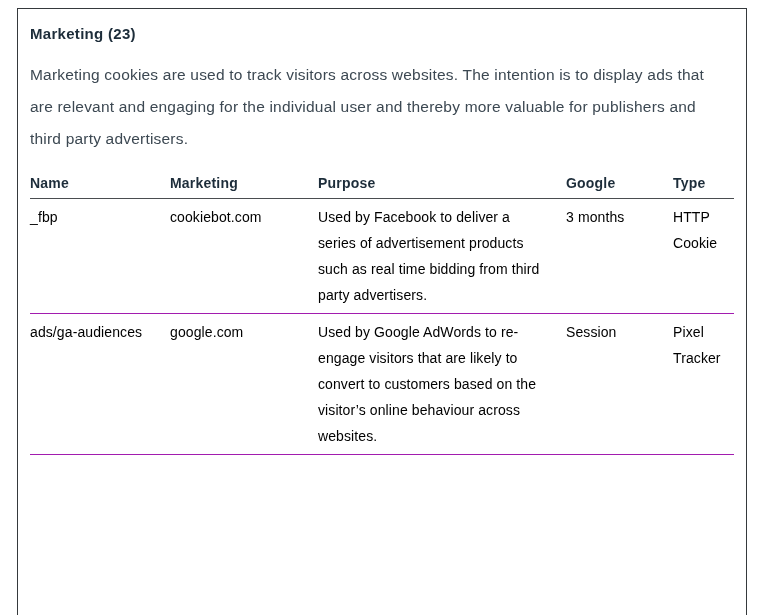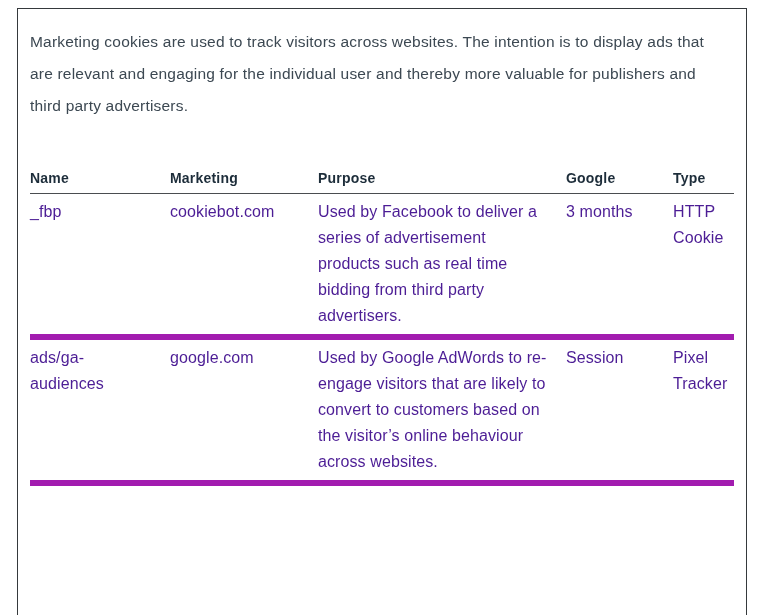--- a/index.html
+++ b/index.html
@@ -32,54 +32,55 @@
   .section-description {
     margin: 17px 0 0 0;
     max-width: 700px;
     font-size: 15.5px;
     line-height: 32px;
     letter-spacing: 0.2px;
     color: #3c4852;
   }
   table.cookie-table {
     width: 100%;
-    margin-top: 44px;
+    margin-top: 16px;
     border-collapse: collapse;
     table-layout: fixed;
   }
   .cookie-table th {
     text-align: left;
     vertical-align: top;
     font-size: 14px;
     font-weight: bold;
     letter-spacing: 0.2px;
     color: #1d2d3a;
     padding: 4px 18px 7px 0;
     border-bottom: 1px solid #4a4d50;
   }
   .cookie-table td {
     text-align: left;
     vertical-align: top;
-    font-size: 16px;
+    font-size: 14px;
     line-height: 26px;
     letter-spacing: 0.1px;
-    color: #4c1d95;
+    color: #000000;
     padding: 5px 18px 5px 0;
-    border-bottom: 6px solid #a21caf;
+    border-bottom: 1px solid #a21caf;
   }
   .cookie-table th:last-child,
   .cookie-table td:last-child {
     padding-right: 2px;
   }
 </style>
 </head>
 <body>
 
 <div class="panel">
 
+  <h2 class="section-title">Marketing (23)</h2>
 
   <p class="section-description">Marketing cookies are used to track visitors across websites. The intention is to display ads that are relevant and engaging for the individual user and thereby more valuable for publishers and third party advertisers.</p>
 
   <table class="cookie-table">
     <colgroup>
       <col style="width:140px">
       <col style="width:148px">
       <col style="width:248px">
       <col style="width:107px">
       <col>

